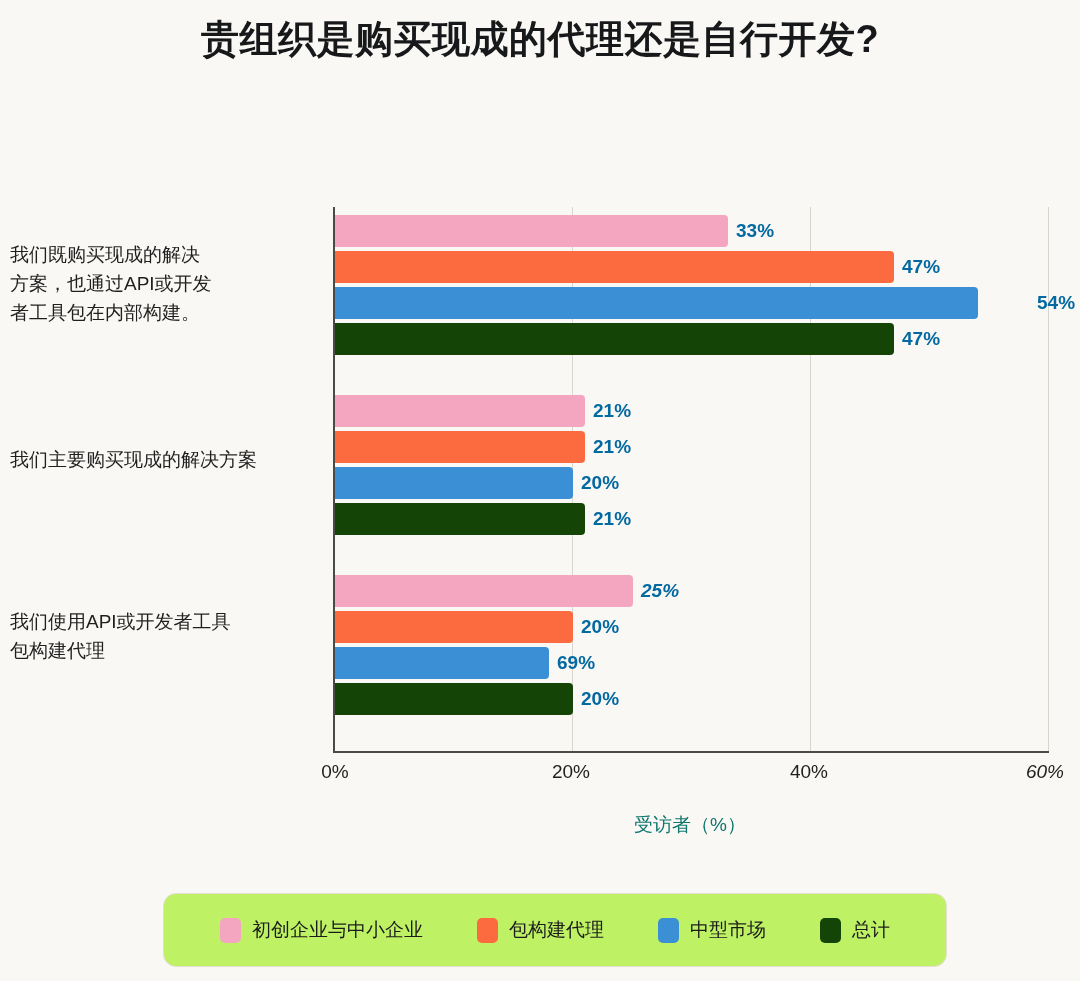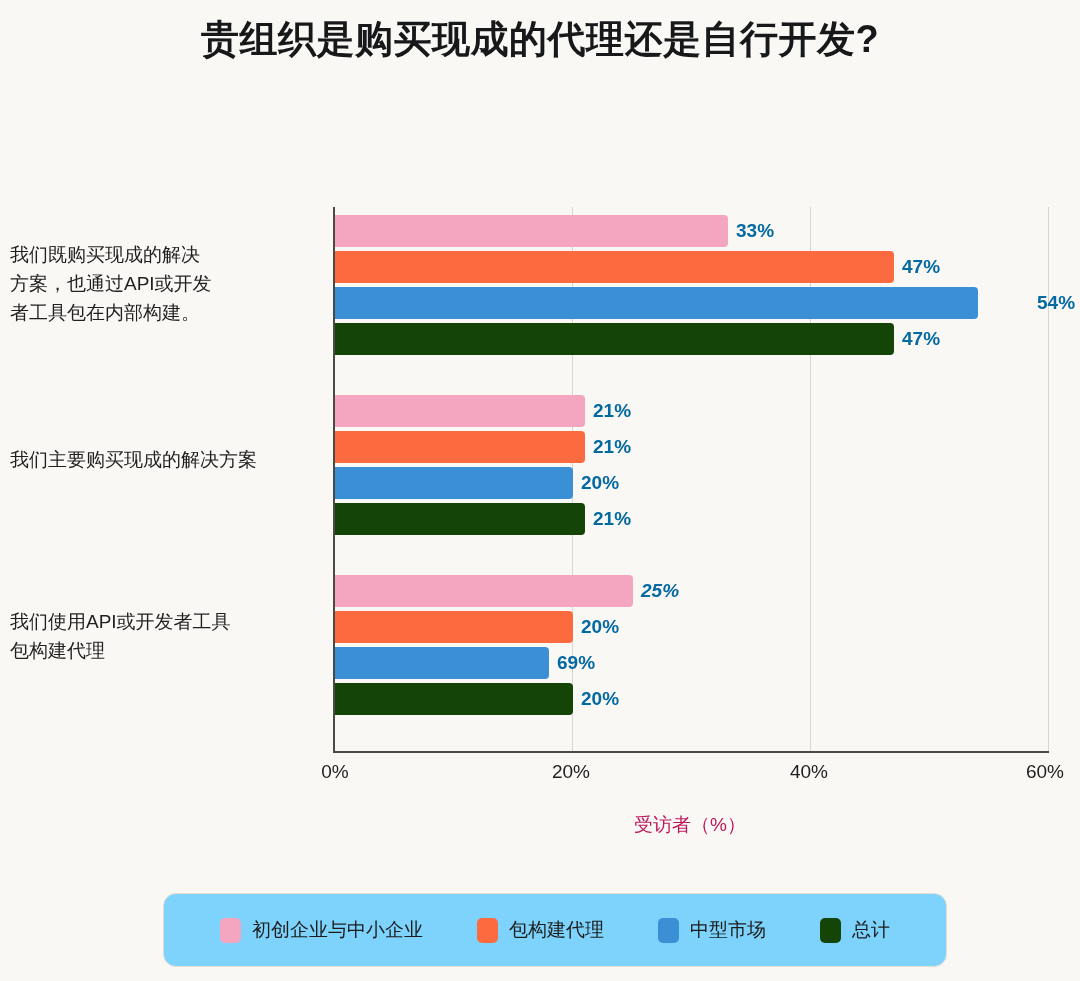--- a/index.html
+++ b/index.html
@@ -90,31 +90,31 @@
     transform: translateX(-50%);
     white-space: nowrap;
   }
   #xaxis-title {
     position: absolute;
     top: 812px;
     left: 333px;
     width: 714px;
     text-align: center;
     font-size: 19px;
-    color: #be185d;
+    color: #0f766e;
   }
 
   
   #legend {
     position: absolute;
     left: 163px;
     top: 893px;
     width: 784px;
     height: 74px;
-    background: #7dd3fc;
+    background: #bef264;
     border: 1px solid #e6ddd1;
     border-radius: 13px;
     box-sizing: border-box;
     display: flex;
     align-items: center;
     justify-content: center;
     gap: 54px;
   }
   .legend-item {
     display: flex;
@@ -198,21 +198,21 @@
   </div>
   <div class="bar-row" style="top:476px;">
     <div class="bar" style="width:238px;background:#144507;"></div>
     <div class="bar-value" style="left:246px;">20%</div>
   </div>
 </div>
 
 <div class="xtick" style="left:335px;">0%</div>
 <div class="xtick" style="left:571px;">20%</div>
 <div class="xtick" style="left:809px;">40%</div>
-<div class="xtick" style="left:1045px;">60%</div>
+<div class="xtick" style="left:1045px;font-style:italic;">60%</div>
 <div id="xaxis-title">受访者（%）</div>
 
 <div id="legend">
   <div class="legend-item">
     <span class="legend-swatch" style="background:#f4a6c0;"></span>
     <span class="legend-label">初创企业与中小企业</span>
   </div>
   <div class="legend-item">
     <span class="legend-swatch" style="background:#fc6b3f;"></span>
     <span class="legend-label">包构建代理</span>

